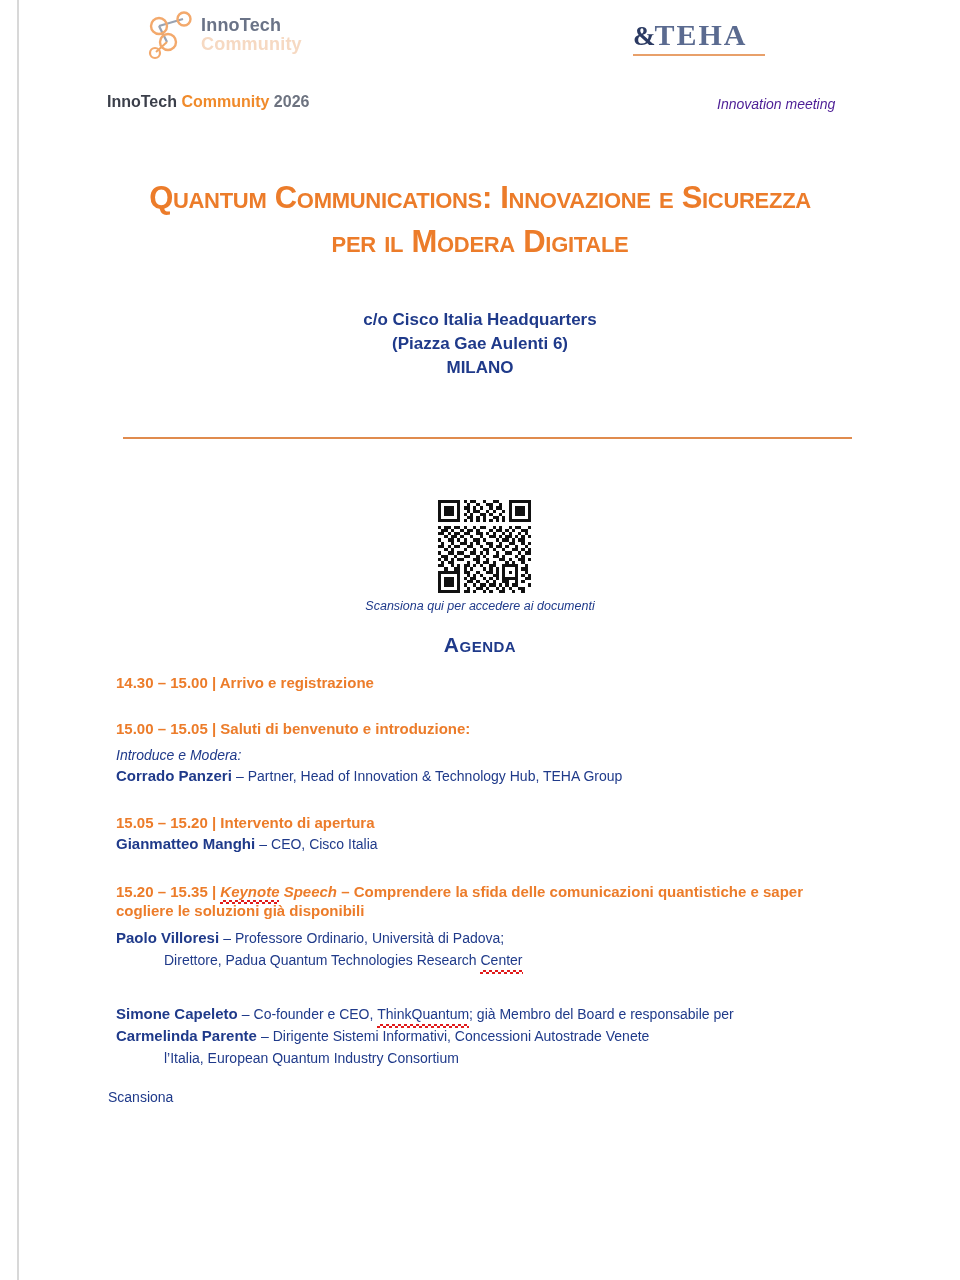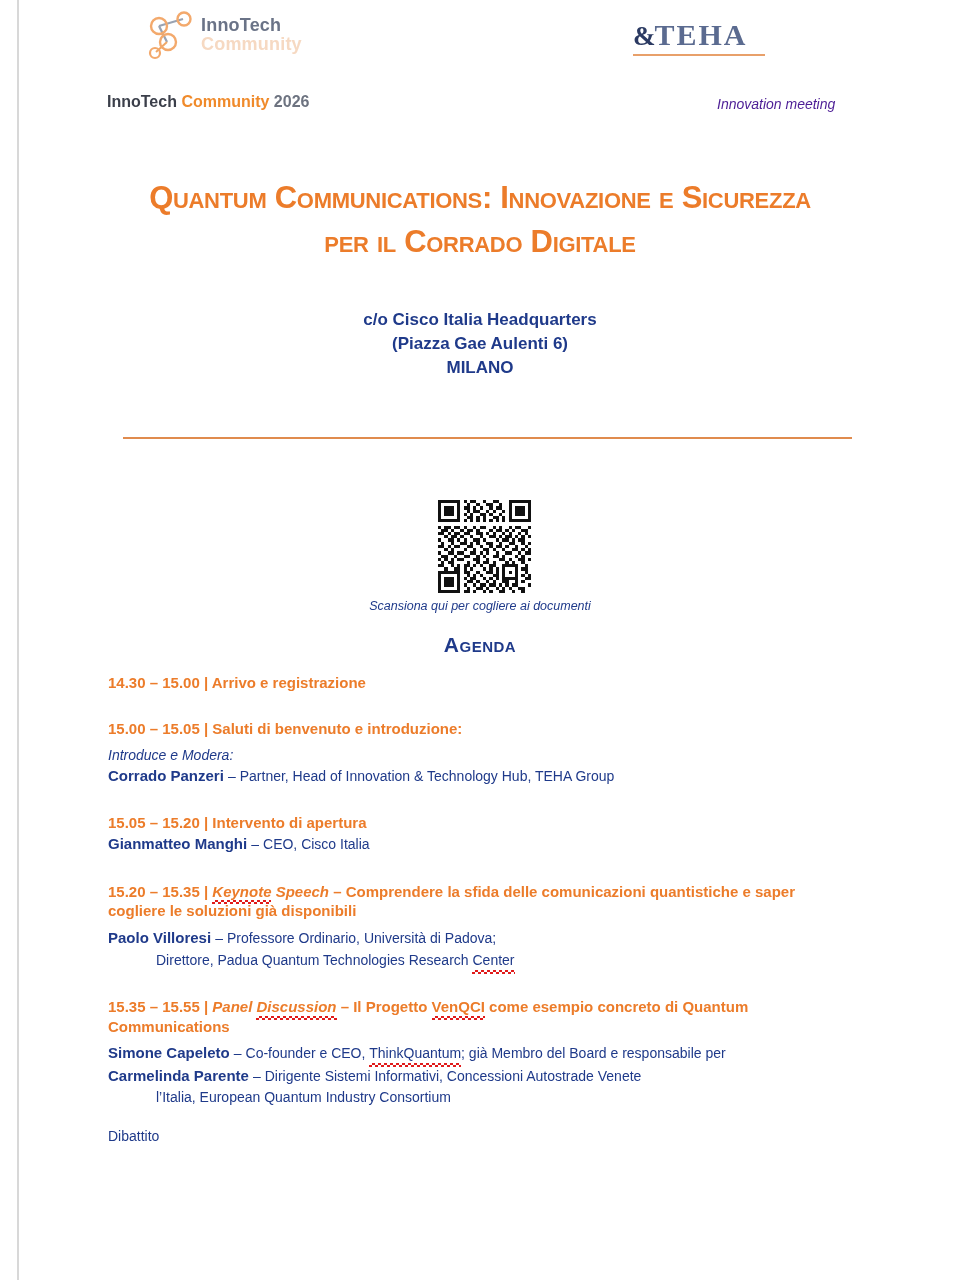--- a/index.html
+++ b/index.html
@@ -202,21 +202,21 @@
     letter-spacing: .5px;
   }
 
   
   .agenda {
     position: absolute;
     left: 108px;
     top: 673px;
     width: 745px;
   }
-  .ag-block { margin-bottom: 0; }
+  .ag-block { margin-bottom: 0; margin-left: 8px; }
 
   .ag-head {
     color: #ec7c2a;
     font-weight: bold;
     font-size: 15px;
     line-height: 1.32;
   }
   .ag-head .it { font-style: italic; }
 
   .ag-sub {
@@ -307,21 +307,21 @@
     <span class="b-innotech">InnoTech</span>
     <span class="b-community">Community</span>
     <span class="b-year">2026</span>
   </div>
 
   <div class="meeting-tag">Innovation meeting</div>
 
   <div class="title">
     <span>Quantum Communications: Innovazione e Sicurezza</span>
     <br>
-    <span>per il Corrado Digitale</span>
+    <span>per il Modera Digitale</span>
   </div>
 
   <div class="venue">
     <span>c/o Cisco Italia Headquarters</span><br>
     <span>(Piazza Gae Aulenti 6)</span><br>
     <span>MILANO</span>
   </div>
 
 
   <div class="rule-orange"></div>
@@ -597,21 +597,21 @@
           <rect x="11" y="28" width="1" height="1"></rect>
         <rect x="14" y="28" width="1" height="1"></rect>
           <rect x="16" y="28" width="1" height="1"></rect>
         <rect x="19" y="28" width="2" height="1"></rect>
           <rect x="23" y="28" width="1" height="1"></rect>
         <rect x="26" y="28" width="1" height="1"></rect>
       </g>
     </svg>
   </div>
 
-  <div class="qr-caption">Scansiona qui per cogliere ai documenti</div>
+  <div class="qr-caption">Scansiona qui per accedere ai documenti</div>
 
   <div class="agenda-heading">Agenda</div>
 
   <div class="agenda">
 
     <div class="ag-block">
       <div class="ag-head">
         <span>14.30 – 15.00 | </span><span>Arrivo e registrazione</span>
       </div>
     </div>
@@ -647,31 +647,28 @@
       <div class="ag-speaker">
         <span class="nm">Paolo Villoresi </span><span class="role">– Professore Ordinario, Università di Padova;</span>
       </div>
       <div class="ag-indent">
         <span>Direttore, Padua Quantum Technologies Research </span><span class="squiggle">Center</span>
       </div>
     </div>
     <div class="sp-gap-lg"></div>
 
     <div class="ag-block">
-      <div class="ag-head">
-        <span>15.35 – 15.55 | </span><span class="it">Panel </span><span class="it squiggle">Discussion</span><span> – Il Progetto </span><span class="squiggle">VenQCI</span><span> come esempio concreto di Quantum Communications</span>
-      </div>
       <div class="sp-gap-sm"></div>
       <div class="ag-speaker">
         <span class="nm">Simone Capeleto </span><span class="role">– Co-founder e CEO, </span><span class="role squiggle">ThinkQuantum</span><span class="role">; già Membro del Board e responsabile per</span>
       </div>
       <div class="ag-speaker">
         <span class="nm">Carmelinda Parente </span><span class="role">– Dirigente Sistemi Informativi, Concessioni Autostrade Venete</span>
       </div>
       <div class="ag-indent">l’Italia, European Quantum Industry Consortium</div>
     </div>
     <div class="sp-gap-md"></div>
 
-    <div class="ag-plain">Dibattito</div>
+    <div class="ag-plain">Scansiona</div>
 
   </div>
 
 </div>
 
 </body></html>

